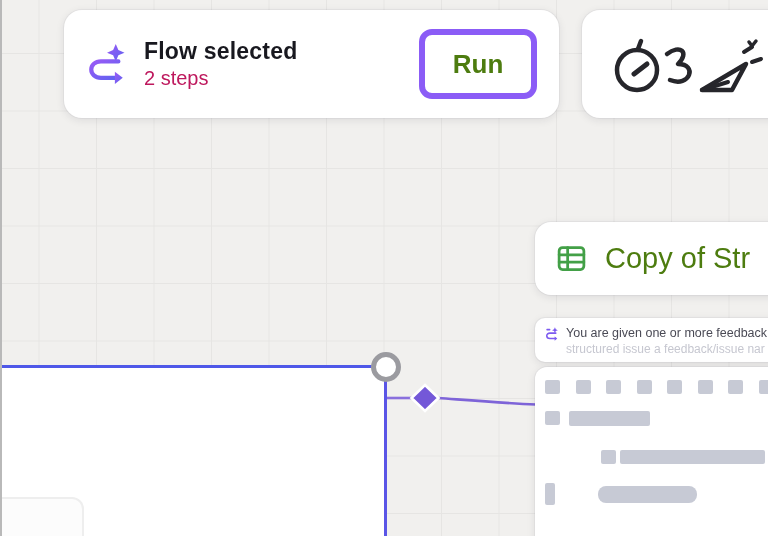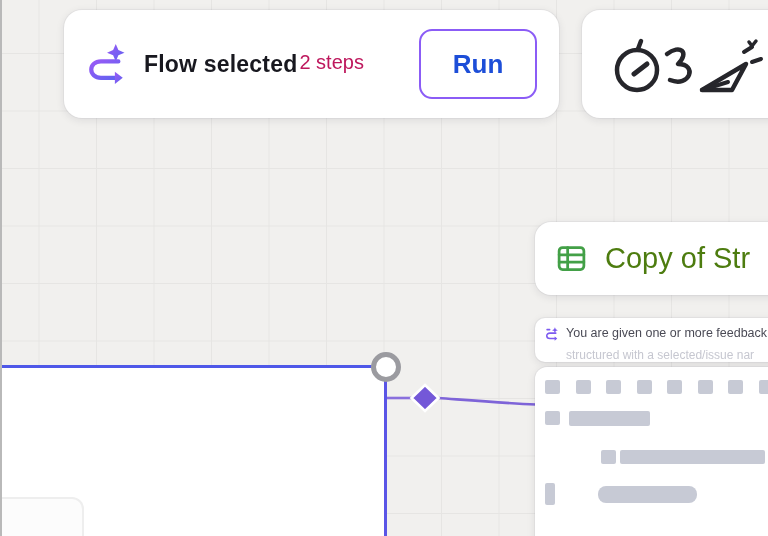--- a/index.html
+++ b/index.html
@@ -16,37 +16,37 @@
     border-left:2px solid #b9b9b9;
   }
   .card {
     position:absolute; background:#fff; border-radius:18px;
     box-shadow:0 2px 8px rgba(30,30,50,.10), 0 0 0 1px rgba(30,30,50,.04);
   }
   
   .toolbar { left:62px; top:10px; width:495px; height:108px;
     display:flex; align-items:center; padding:0 22px; gap:16px; }
   .flow-icon { width:42px; height:42px; flex:0 0 auto; }
-  .tb-text { display:flex; flex-direction:row; gap:2px; flex:1 1 auto; }
+  .tb-text { display:flex; flex-direction:column; gap:2px; flex:1 1 auto; }
   .tb-title { font-size:23px; font-weight:700; color:#18181f; letter-spacing:.2px; }
   .tb-sub { font-size:20px; color:#be185d; }
-  .run-btn { width:118px; height:70px; background:#fff; border:2px solid #8b5cf6;
+  .run-btn { width:118px; height:70px; background:#fff; border:6px solid #8b5cf6;
     border-radius:13px; font-family:inherit; font-size:26px; font-weight:600;
-    color:#1d4ed8; cursor:pointer; }
+    color:#4d7c0f; cursor:pointer; }
   
   .doodle-card { left:580px; top:10px; width:250px; height:108px;
     display:flex; align-items:center; padding-left:28px; }
   
   .sheet-card { left:533px; top:222px; width:300px; height:73px; border-radius:16px;
     display:flex; align-items:center; padding:0 20px; gap:17px; }
   .sheet-title { font-size:29px; color:#4d7c0f; white-space:nowrap; }
   
   .prompt-card { left:533px; top:318px; width:300px; height:44px; border-radius:10px;
     display:flex; align-items:flex-start; padding:8px 10px; gap:7px; overflow:hidden; }
-  .prompt-lines { display:flex; flex-direction:column; gap:8px; }
+  .prompt-lines { display:flex; flex-direction:column; gap:2px; }
   .prompt-line1 { font-size:12.5px; color:#4a4a55; white-space:nowrap; }
   .prompt-line2 { font-size:12px; color:#c6c7d0; white-space:nowrap; }
   .prompt-card .flow-icon-sm { width:14px; height:14px; margin-top:1px; flex:0 0 auto; }
   
   .table-card { left:533px; top:367px; width:300px; height:185px; border-radius:12px;
     padding:13px 0 0 10px; overflow:hidden; }
   .sk { background:#c7cad5; border-radius:2px; }
   .sk-row1 { display:flex; gap:15.5px; }
   .sk-sq { width:15px; height:14px; }
   .sk-row2 { margin-top:17px; display:flex; gap:9px; }
@@ -128,21 +128,21 @@
 
 <div class="card prompt-card">
   <svg class="flow-icon-sm" viewBox="0 0 24 24">
     <line x1="3.5" y1="4.5" x2="8" y2="4.5" stroke="#7c5af0" stroke-width="2.6" stroke-linecap="round"></line>
     <path d="M17 0.5 L18.5 4 L22 5.5 L18.5 7 L17 10.5 L15.5 7 L12 5.5 L15.5 4 Z" fill="#7c5af0"></path>
     <path d="M18.5 10.5 H8.5 C5.2 10.5 3 12.6 3 15.2 C3 17.8 5.2 19.9 8.5 19.9 H18" stroke="#7c5af0" stroke-width="2.6" fill="none" stroke-linecap="round"></path>
     <path d="M16.5 16.4 L21 19.9 L16.5 23.4 Z" fill="#7c5af0"></path>
   </svg>
   <div class="prompt-lines">
     <span class="prompt-line1">You are given one or more feedback</span>
-    <span class="prompt-line2">structured with a selected/issue nar</span>
+    <span class="prompt-line2">structured issue a feedback/issue nar</span>
   </div>
 </div>
 
 <div class="card table-card">
   <div class="sk-row1">
     <div class="sk sk-sq"></div>
     <div class="sk sk-sq"></div>
     <div class="sk sk-sq"></div>
     <div class="sk sk-sq"></div>
     <div class="sk sk-sq"></div>

